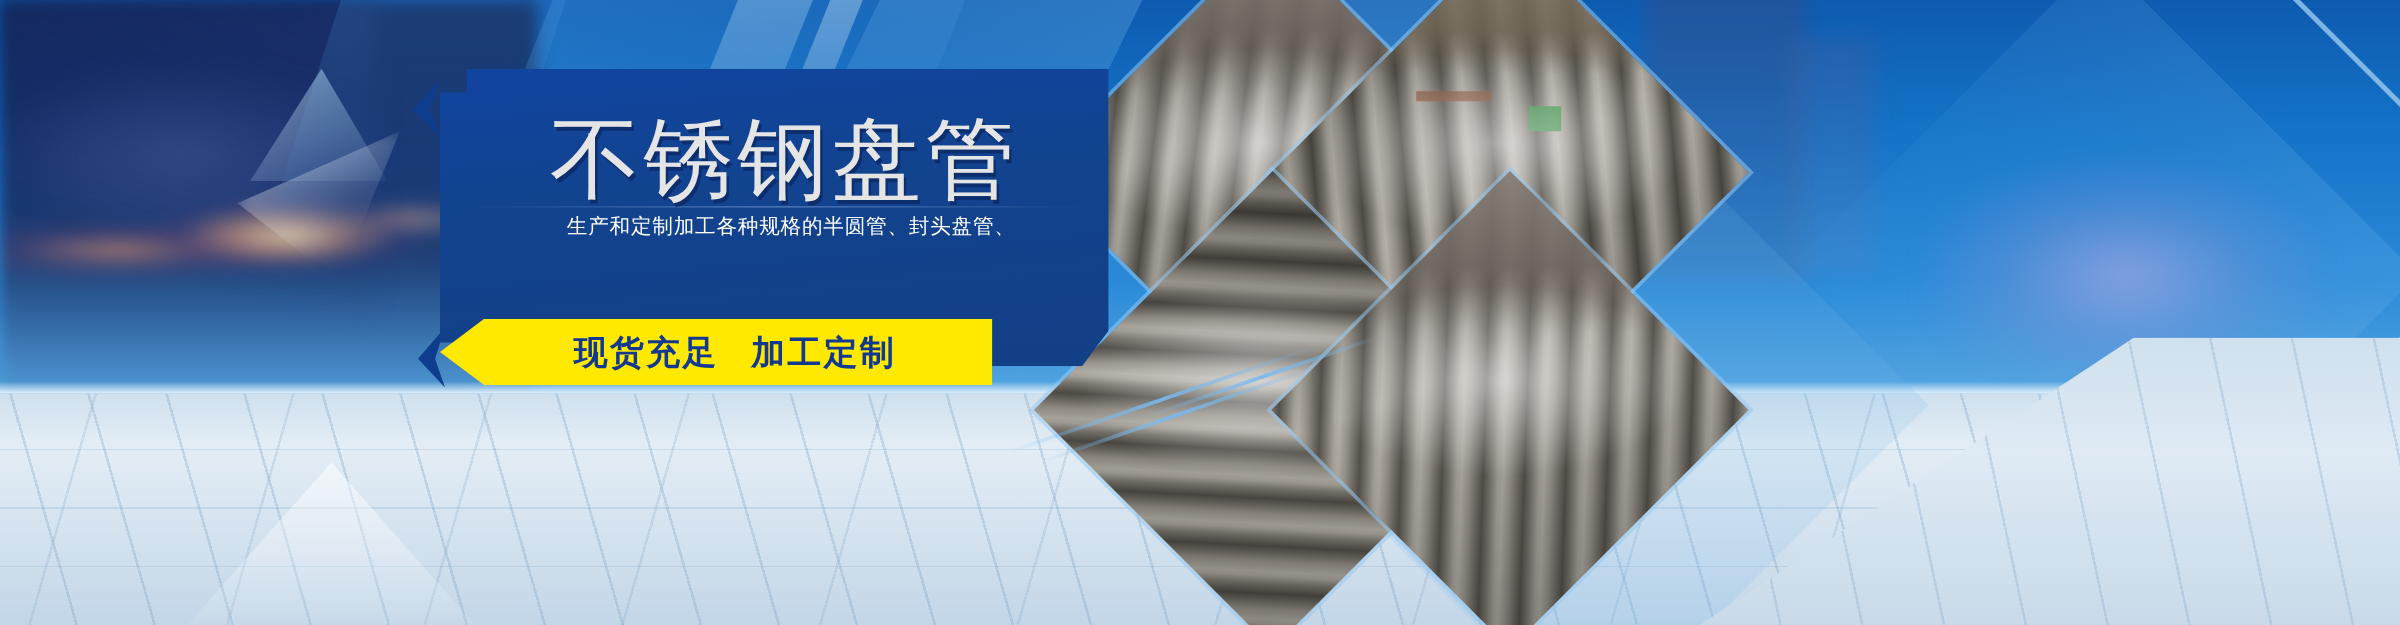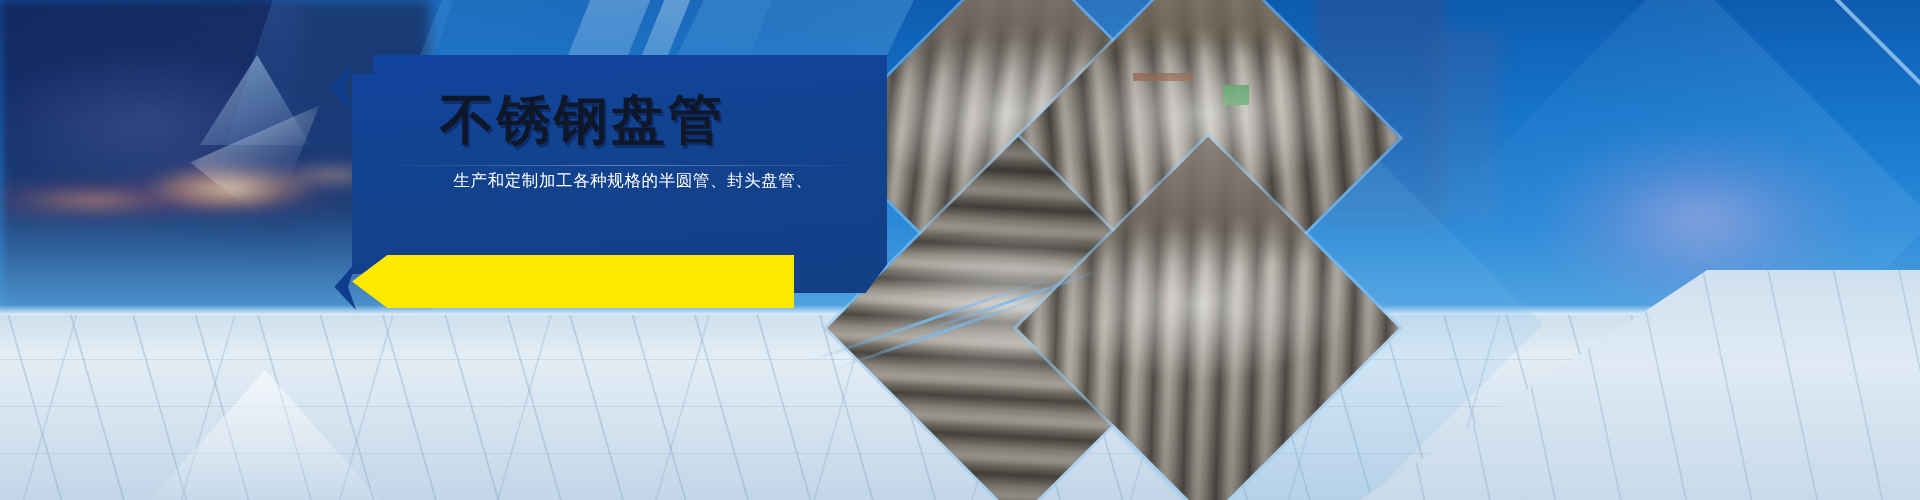--- a/index.html
+++ b/index.html
@@ -117,22 +117,22 @@
   }
   .notch-bot2{
     left:320px;top:262px;width:36px;height:48px;border:0;
     background:#0e3d8e;
     clip-path:polygon(100% 0%,40% 52%,100% 100%,78% 52%);
   }
 
   
   .headline{
     position:absolute;left:440px;top:92px;width:420px;
-    font-size:54px;font-weight:bold;letter-spacing:3px;
-    color:#0f172a;
+    font-size:72px;font-weight:normal;letter-spacing:3px;
+    color:#e5e5e5;
     text-shadow:2px 3px 0 rgba(10,30,80,.55);
     line-height:1;white-space:nowrap;
   }
   .sub{
     position:absolute;width:562px;left:352px;
     text-align:center;color:#ffffff;
     font-size:16.5px;letter-spacing:.6px;white-space:nowrap;
   }
   .sub1{top:170px;}
   .sub2{top:200px;}
@@ -317,15 +317,17 @@
   <div class="notch notch-bot2"></div>
   <div class="ribbon"></div>
   <div class="ribbon-inner-line"></div>
 
   <div class="headline">不锈钢盘管</div>
 
   <div class="sub sub1">生产和定制加工各种规格的半圆管、封头盘管、</div>
 
   <div class="tag"></div>
   <div class="tag-text">
+    <span>现货充足</span>
+    <span>加工定制</span>
   </div>
 
 </div>
 
 </body></html>

